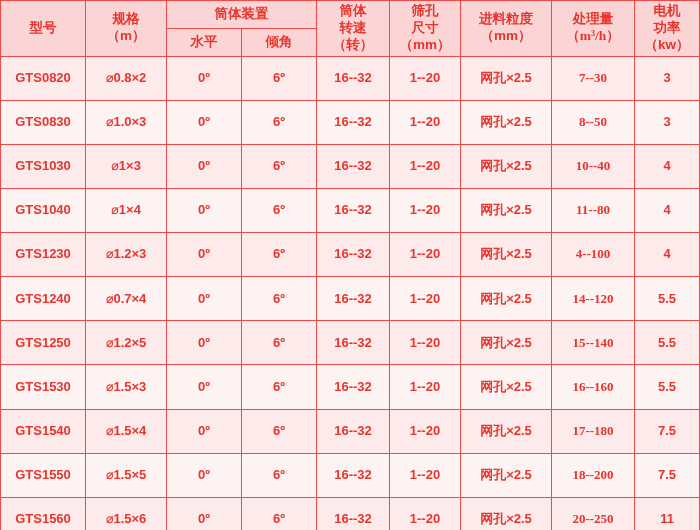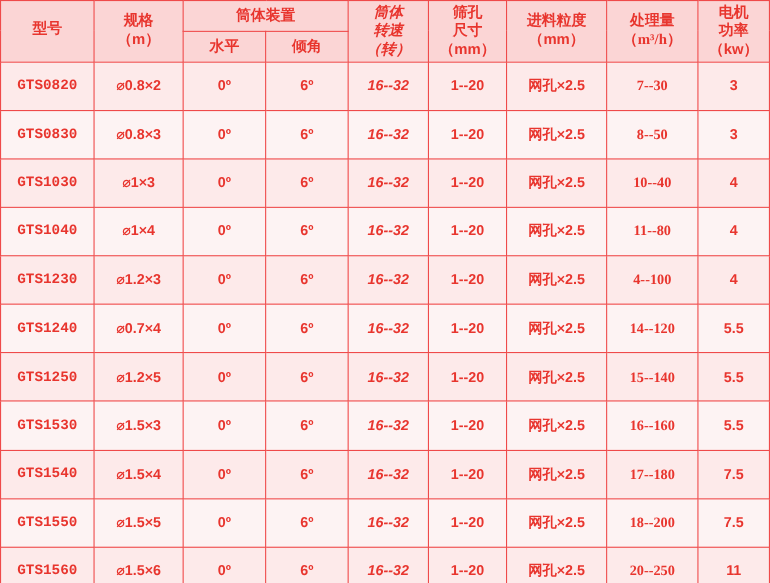--- a/index.html
+++ b/index.html
@@ -32,25 +32,25 @@
   #spec-table thead th {
     background: #fbd5d5;
     font-size: 13.5px;
   }
   #spec-table tbody tr:nth-child(even) td {
     background: #fdf3f3;
   }
   #spec-table tbody tr:nth-child(odd) td {
     background: #fdeaea;
   }
-  .col-model { width: 82px; font-family: Liberation Mono, monospace; }
+  .col-model { width: 82px; }
   .col-spec { width: 78px; }
   .col-horiz { width: 72px; }
   .col-incl { width: 72px; margin-top: 40px; }
-  .col-speed { width: 70px; font-style: italic; }
+  .col-speed { width: 70px; }
   .col-mesh { width: 68px; }
   .col-feed { width: 88px; }
   .col-cap { width: 80px; font-family: Liberation Serif, serif; }
   .col-power { width: 62px; }
   .sub-line {
     display: block;
   }
 </style>
 </head>
 <body>
@@ -100,21 +100,21 @@
         <td class="col-horiz">0º</td>
         <td class="col-incl">6º</td>
         <td class="col-speed">16--32</td>
         <td class="col-mesh">1--20</td>
         <td class="col-feed">网孔×2.5</td>
         <td class="col-cap">7--30</td>
         <td class="col-power">3</td>
       </tr>
       <tr>
         <td class="col-model">GTS0830</td>
-        <td class="col-spec">⌀0.8×3</td>
+        <td class="col-spec">⌀1.0×3</td>
         <td class="col-horiz">0º</td>
         <td class="col-incl">6º</td>
         <td class="col-speed">16--32</td>
         <td class="col-mesh">1--20</td>
         <td class="col-feed">网孔×2.5</td>
         <td class="col-cap">8--50</td>
         <td class="col-power">3</td>
       </tr>
       <tr>
         <td class="col-model">GTS1030</td>

